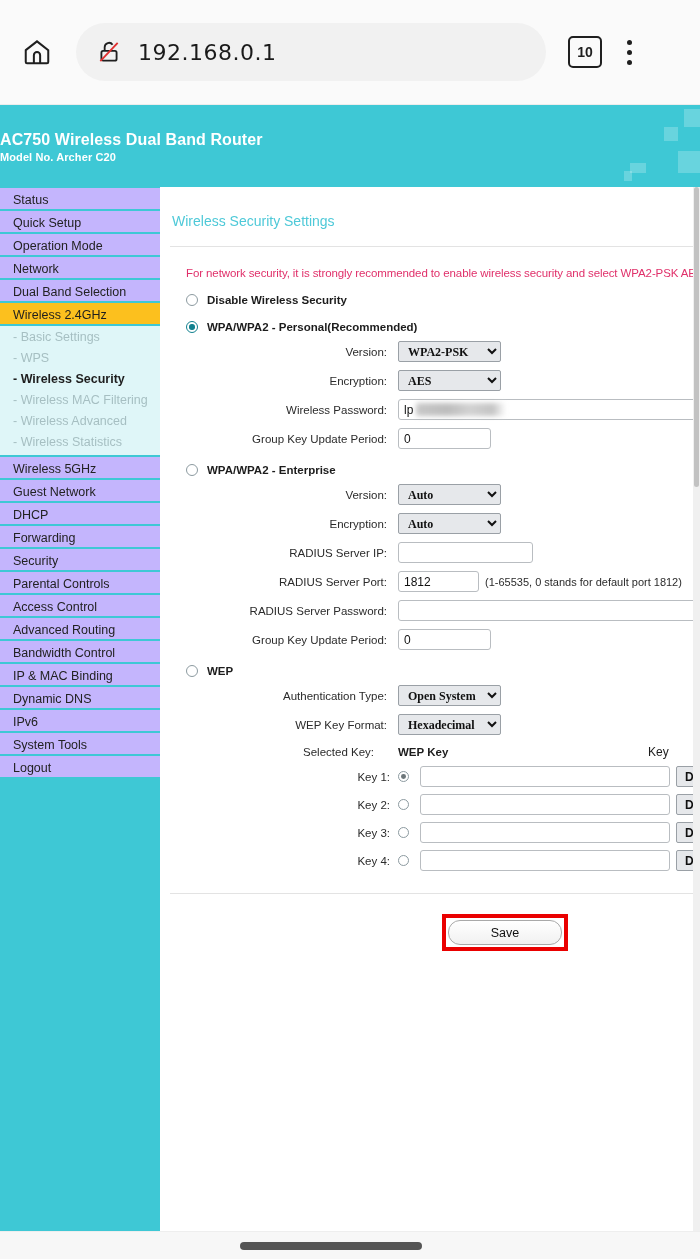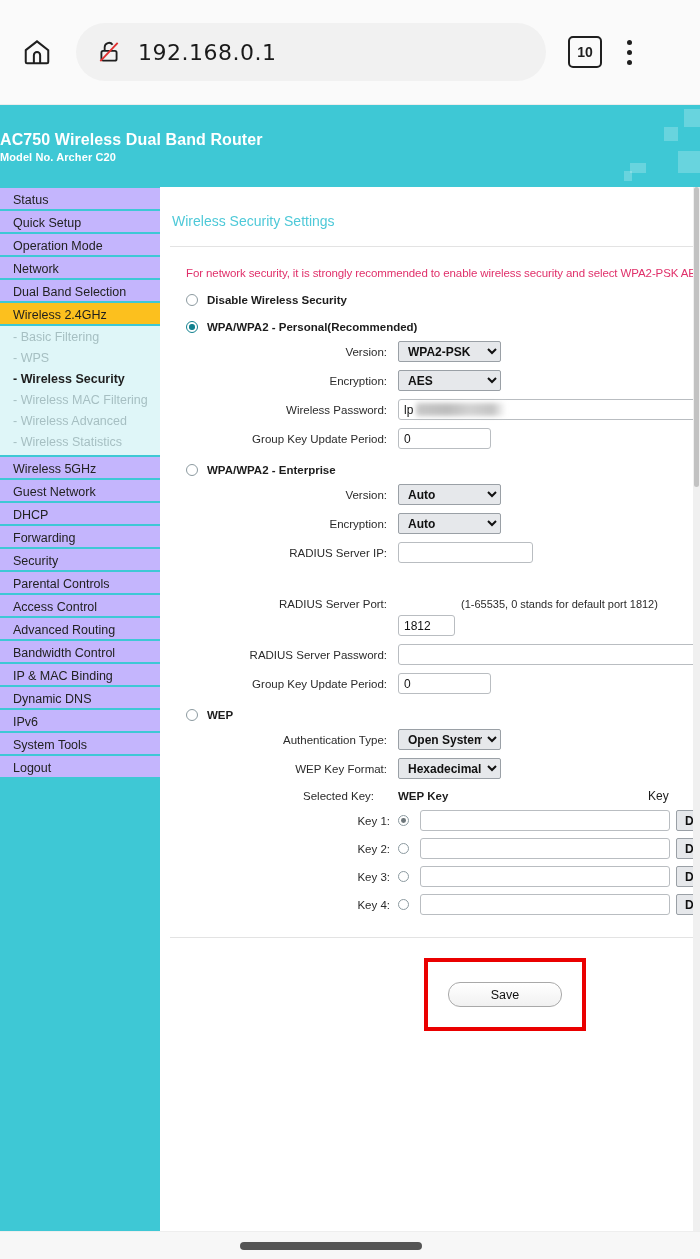--- a/index.html
+++ b/index.html
@@ -211,21 +211,21 @@
     width: 212px;
     text-align: right;
     padding-right: 11px;
     font-size: 11.5px;
     color: #2b2b2b;
     box-sizing: border-box;
     flex: 0 0 auto;
     white-space: nowrap;
   }
   select.ctl {
-    font-family: Liberation Sans, sans-serif;
+    font-family: Liberation Serif, serif;
     font-size: 12px;
     font-weight: bold;
     color: #111;
     background: #e6e8eb;
     border: 1px solid #9aa0a6;
     border-radius: 2px;
     height: 21px;
     padding: 0 2px 0 5px;
     box-sizing: border-box;
   }
@@ -237,21 +237,21 @@
     background: #fff;
     border: 1px solid #b9bdc1;
     border-radius: 3px;
     height: 21px;
     padding: 0 5px;
     box-sizing: border-box;
   }
   .w-pass { width: 300px; }
   .w-num  { width: 93px; }
   .w-ip   { width: 135px; }
-  .w-port { width: 57px; margin-top: 44px; }
+  .w-port { width: 81px; }
   .w-key  { width: 250px; }
   .hint { font-size: 11px; color: #2b2b2b; margin-left: 6px; white-space: nowrap; }
 
   .blurwrap { position: relative; display: inline-block; }
   .blurmask {
     position: absolute;
     left: 18px; top: 4px;
     width: 90px; height: 13px;
     background: linear-gradient(90deg,#c8c8c8,#bdbdbd 35%,#d2d2d2 60%,#c4c4c4 85%,#ffffff);
     filter: blur(2.4px);
@@ -272,21 +272,21 @@
   select.keytype {
     font-family: "Liberation Sans", sans-serif;
     font-size: 12px; font-weight:bold; color:#111;
     background:#e6e8eb; border:1px solid #9aa0a6; border-radius:2px;
     height:21px; width:72px; padding-left:4px; box-sizing:border-box;
     margin-left: 6px;
   }
 
   .bottom-hr { border-top:1px solid #e3e3e3; margin: 22px 8px 0 10px;}
   .save-wrap { display:flex; justify-content:center; margin-top:20px; }
-  .save-outline { border: 4px solid #ea0000; padding: 20px; display:inline-block; }
+  .save-outline { border: 4px solid #ea0000; padding: 2px; display:inline-block; }
   .save-btn {
     font-family: "Liberation Sans", sans-serif;
     font-size: 12.5px; color:#111;
     background: linear-gradient(#ffffff,#f1f1f1);
     border: 1px solid #a9a9a9;
     border-radius: 12px;
     width: 114px; height: 25px;
     cursor: pointer;
   }
 
@@ -361,21 +361,21 @@
 
   <div class="sidebar">
     <div class="menu-item">Status</div>
     <div class="menu-item">Quick Setup</div>
     <div class="menu-item">Operation Mode</div>
     <div class="menu-item">Network</div>
     <div class="menu-item">Dual Band Selection</div>
     <div class="menu-item active">Wireless 2.4GHz</div>
 
     <div class="submenu">
-      <div class="sub-item">- Basic Filtering</div>
+      <div class="sub-item">- Basic Settings</div>
       <div class="sub-item">- WPS</div>
       <div class="sub-item current">- Wireless Security</div>
       <div class="sub-item">- Wireless MAC Filtering</div>
       <div class="sub-item">- Wireless Advanced</div>
       <div class="sub-item">- Wireless Statistics</div>
     </div>
 
     <div class="menu-item">Wireless 5GHz</div>
     <div class="menu-item">Guest Network</div>
     <div class="menu-item">DHCP</div>

